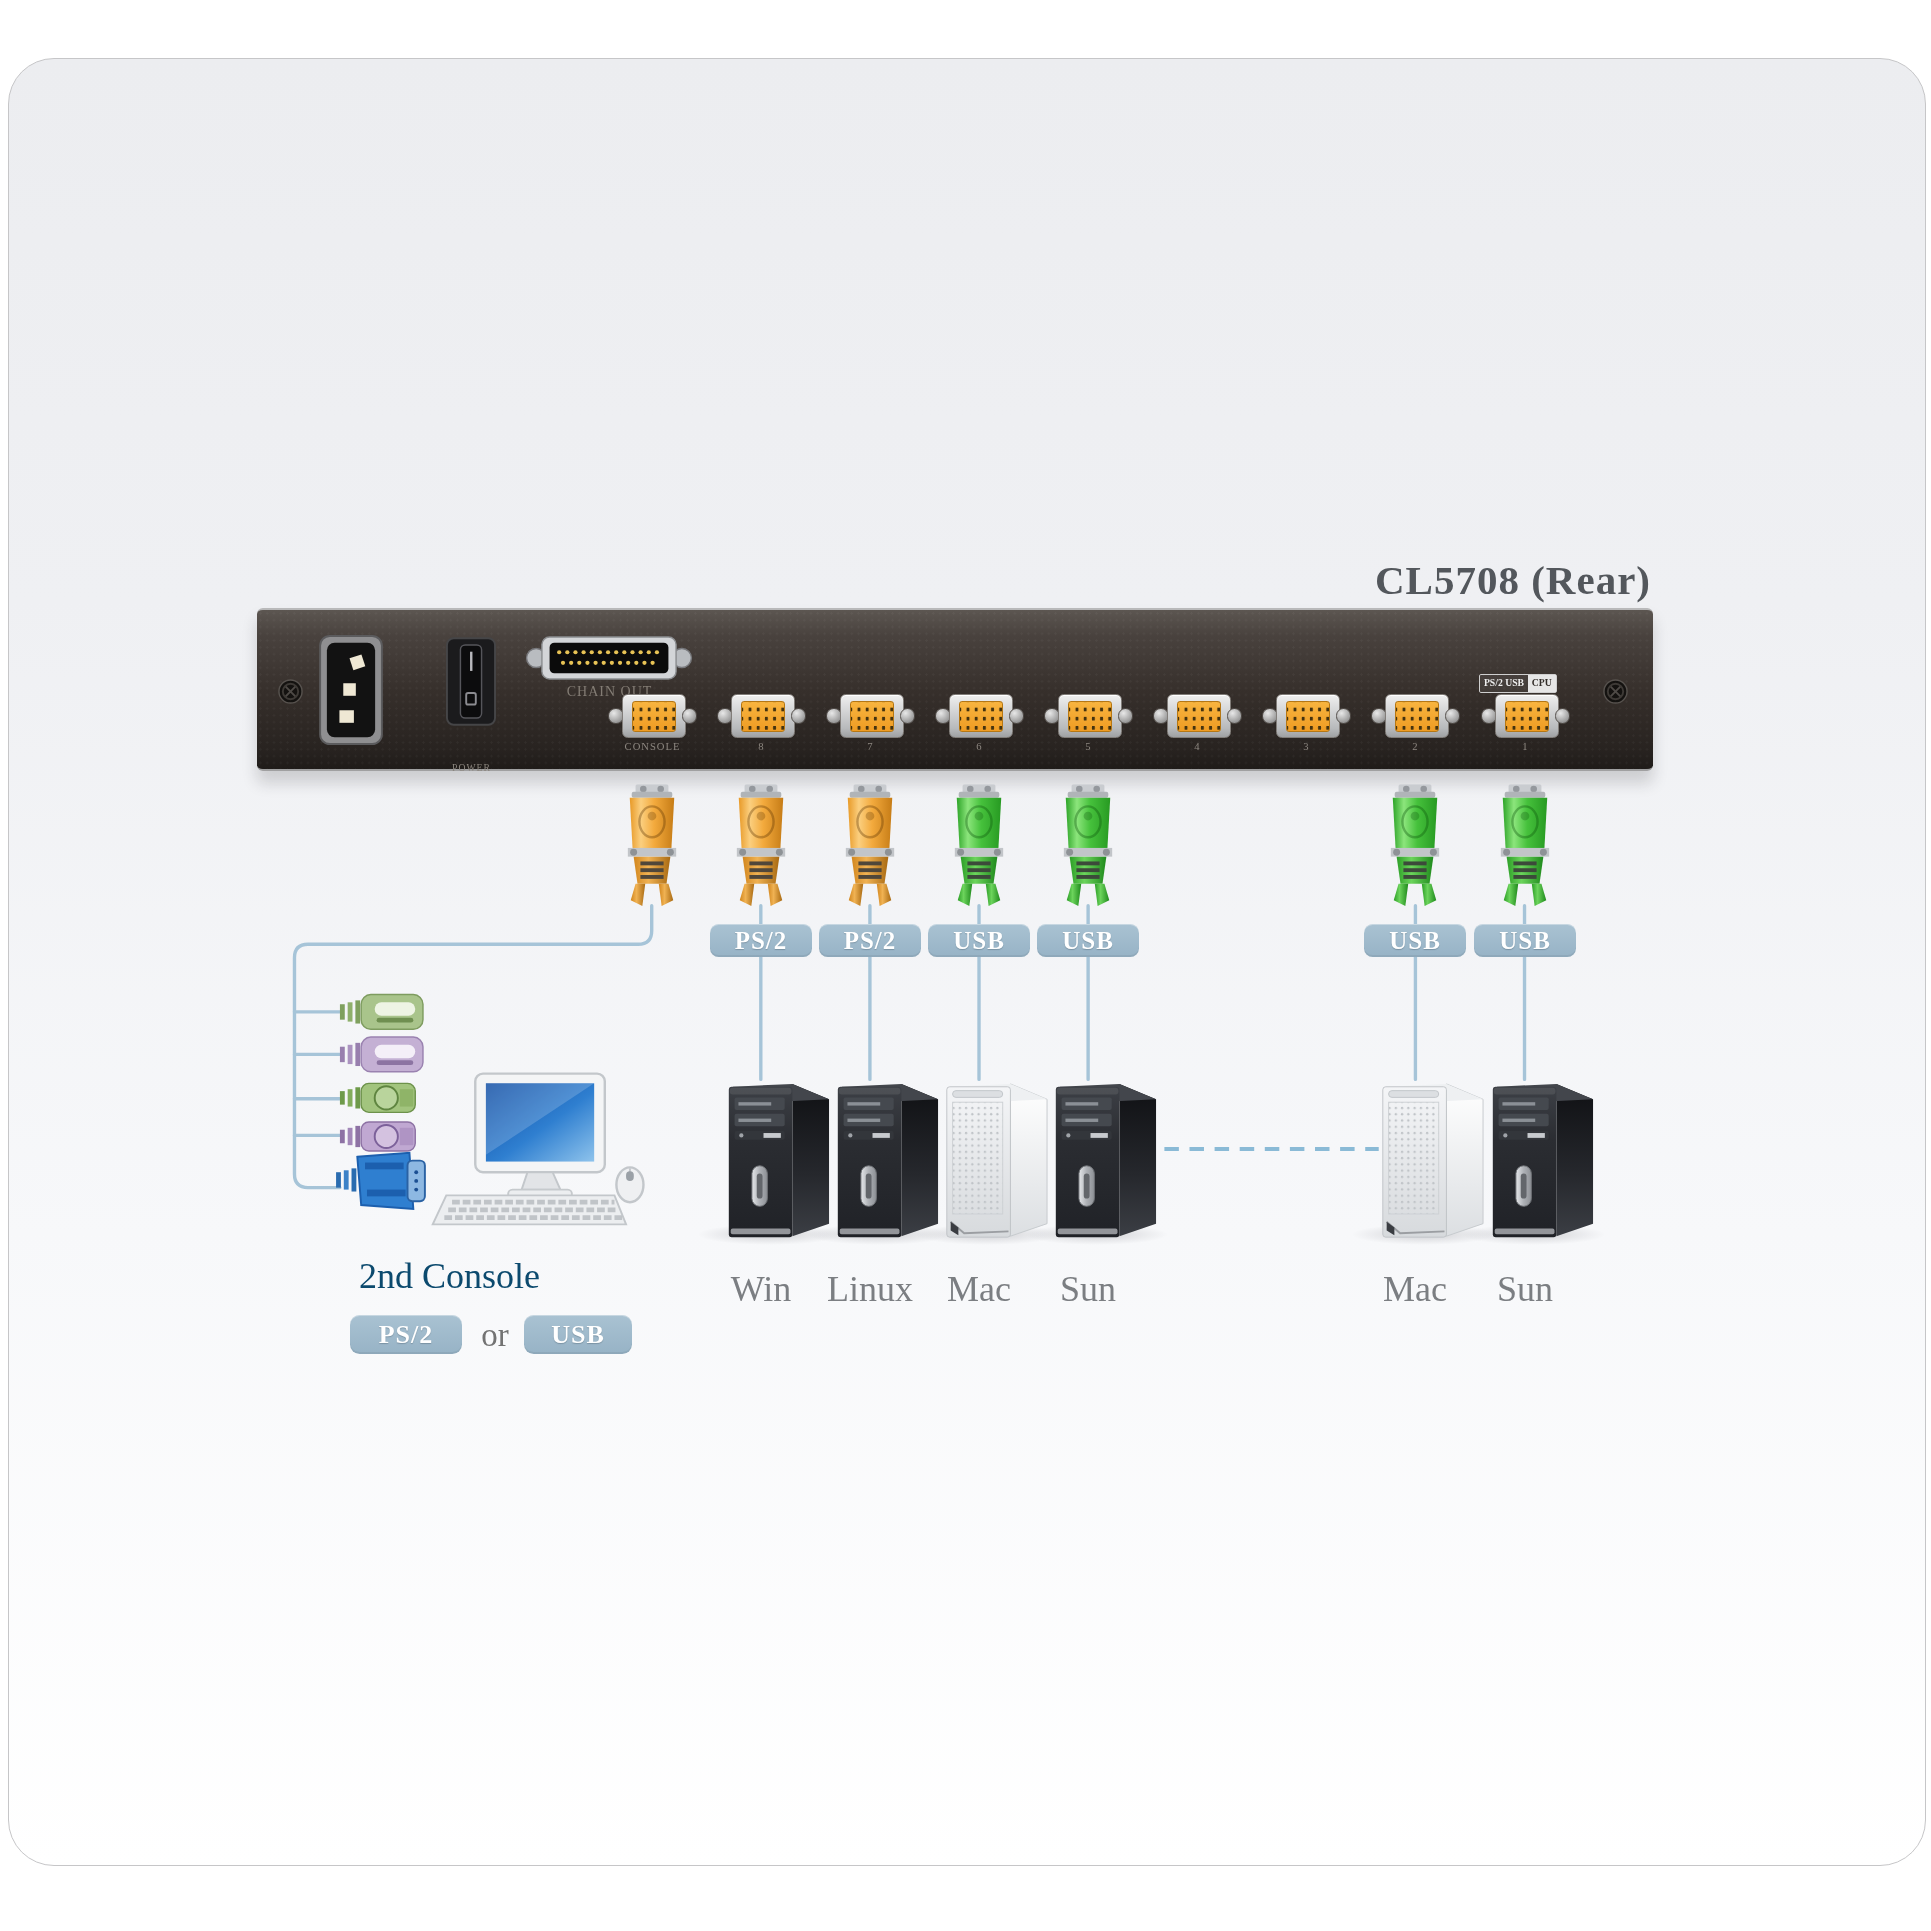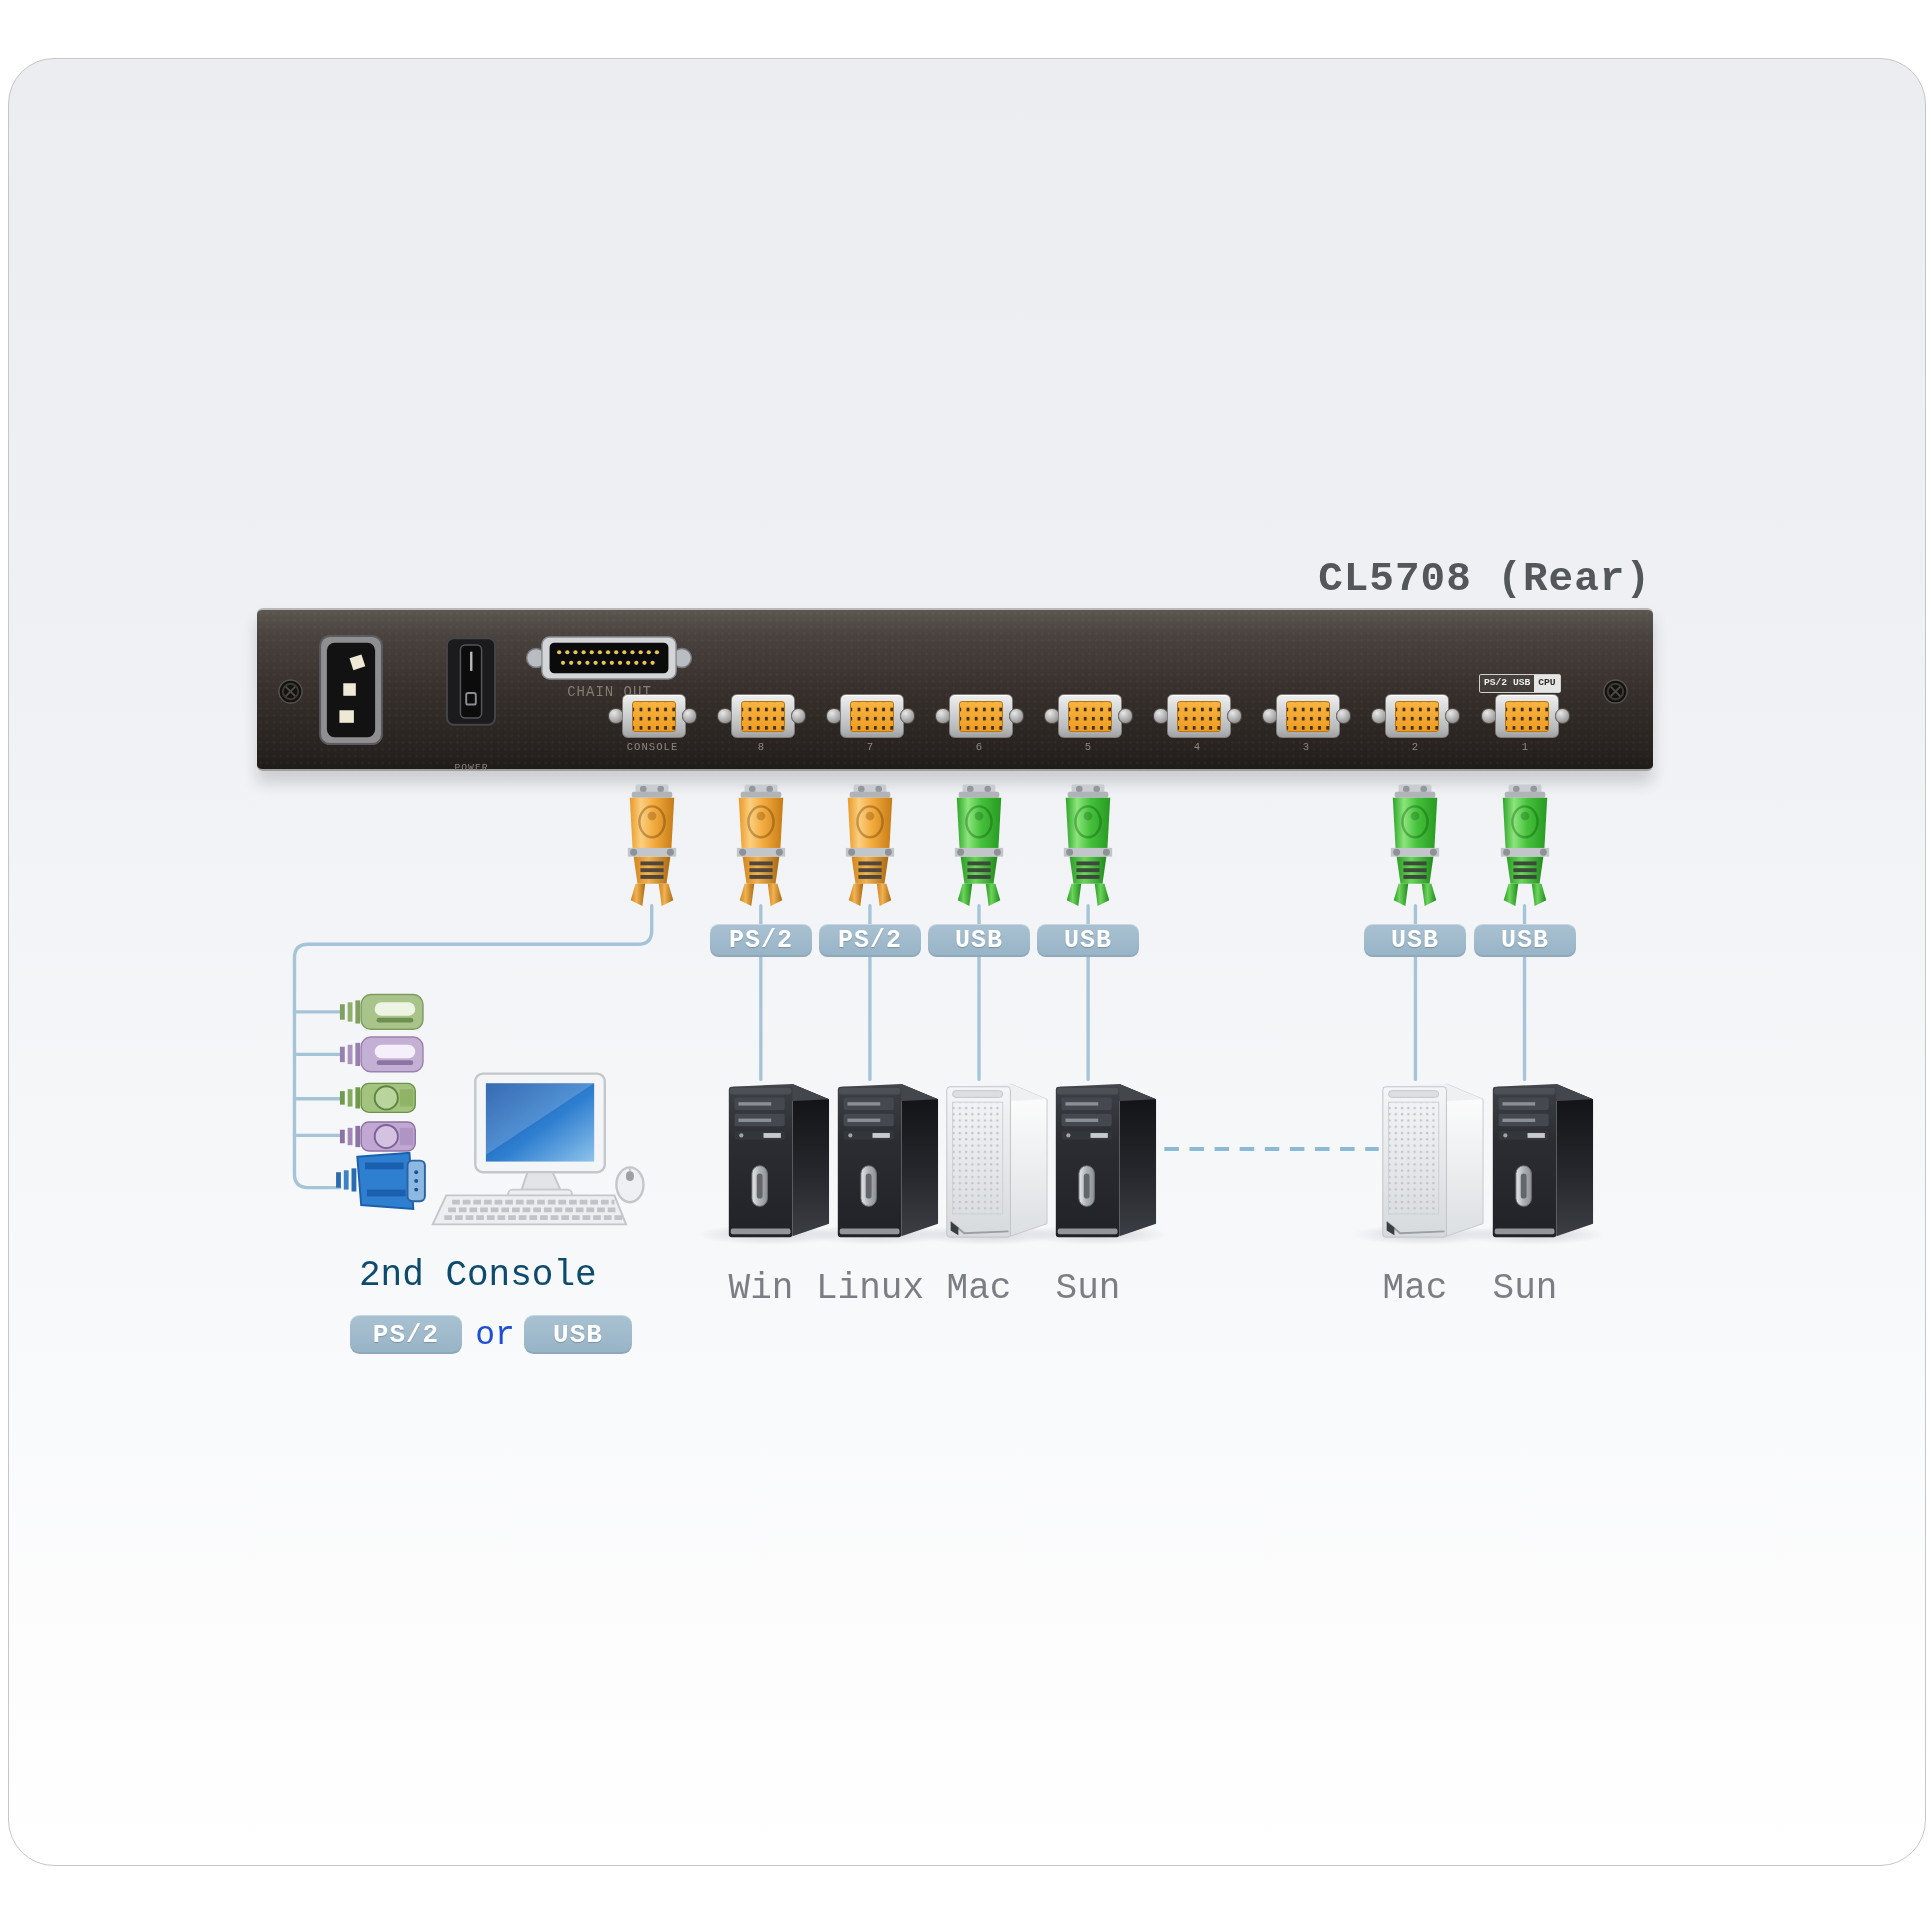--- a/index.html
+++ b/index.html
@@ -1,17 +1,17 @@
 <!DOCTYPE html>
 <html><head>
 <meta charset="utf-8">
 <style>
   html,body{margin:0;padding:0;background:#ffffff;}
   #canvas{position:relative;width:1931px;height:1931px;background:#ffffff;
-          font-family:Liberation Mono, monospace;overflow:hidden;}
+          font-family:Liberation Serif, serif;overflow:hidden;}
   .abs{position:absolute;}
 
   
   #card{left:7.7px;top:58px;width:1916px;height:1806px;border-radius:46px;
         border:1px solid #c6c6c8;
         background:linear-gradient(180deg,#ecedf0 0%,#eff0f3 30%,#f7f8fa 65%,#ffffff 100%);}
 
   
   #title{left:1197px;top:556px;width:454px;text-align:right;
          font-size:41px;font-weight:bold;color:#53575c;letter-spacing:1px;}
@@ -72,21 +72,21 @@
   #console2-label{left:359px;top:1255px;width:290px;text-align:left;
                   font-size:36px;color:#0c4a6e;}
   .badge2{position:absolute;top:1315px;height:39px;border-radius:9.7px;
           background:linear-gradient(180deg,#a9c2d2,#97b3c6);
           box-shadow:inset 0 1px 0 rgba(255,255,255,0.35), inset 0 -1.9px 0 rgba(0,0,0,0.06);
           display:flex;align-items:center;justify-content:center;
           color:#fff;font-weight:bold;font-size:26px;letter-spacing:1px;
           text-shadow:0 1px 1px rgba(60,80,95,0.35);}
   #badge-ps2-2nd{left:350px;width:112px;}
   #badge-usb-2nd{left:524px;width:108px;}
-  #or-label{left:471px;top:1317px;width:48px;text-align:center;font-size:33px;color:#1d4ed8;}
+  #or-label{left:471px;top:1317px;width:48px;text-align:center;font-size:33px;color:#737373;}
 
   
   .tower{width:112px;height:160px;top:1081px;margin-left:-40px;}
   .tower-shadow{width:145px;height:21px;top:1224px;margin-left:-64px;
                 background:radial-gradient(ellipse at center, rgba(30,30,40,0.18), rgba(30,30,40,0) 70%);}
   .pc-label{top:1268px;width:154px;margin-left:-77px;text-align:center;
             font-size:36px;color:#7b7e82;}
 
   #lines,#deco{left:0;top:0;pointer-events:none;}
   .layer1{z-index:1;} .layer2{z-index:2;position:absolute;}

